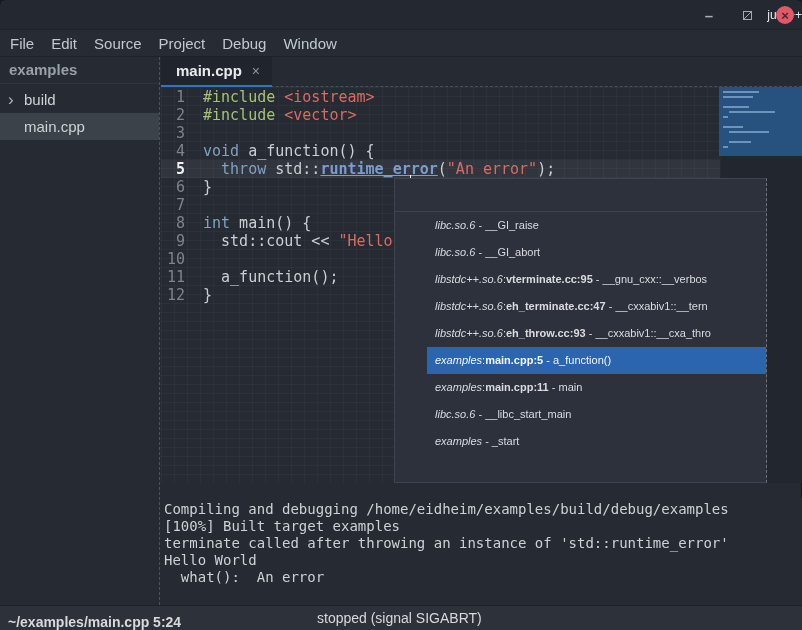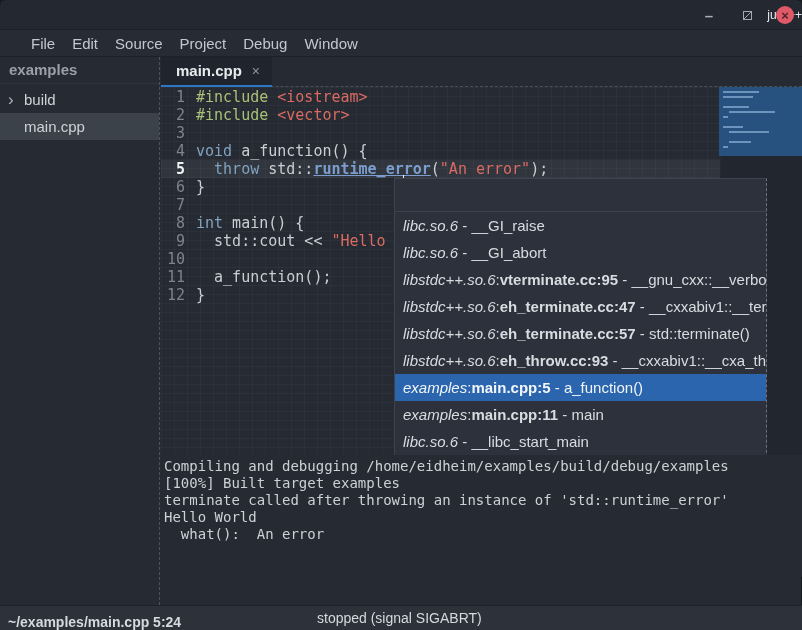--- a/index.html
+++ b/index.html
@@ -17,21 +17,21 @@
     color:var(--text_bright);font-size:12px;}
   .win-controls{position:absolute;right:8px;top:0;height:30px;display:flex;align-items:center;gap:20px;}
   .win-btn{width:18px;height:18px;display:flex;align-items:center;justify-content:center;
     color:#aab0b8;font-size:15px;cursor:default;}
   .win-btn.minimize{font-weight:bold;}
   .restore-box{width:9px;height:9px;border:1px solid #a3a9b1;
     background:linear-gradient(135deg,transparent 44%,#a3a9b1 44%,#a3a9b1 56%,transparent 56%);}
   .win-btn.close{background:var(--close_red);border-radius:50%;color:#4e242c;font-size:13px;font-weight:bold;}
   
   .menubar{position:absolute;left:0;top:30px;width:802px;height:27px;background:var(--bg_menubar);
-    display:flex;align-items:center;gap:17px;padding-left:31px;border-bottom:1px solid #1e2228;}
+    display:flex;align-items:center;gap:17px;padding-left:10px;border-bottom:1px solid #1e2228;}
   .menu-item{font-size:15px;color:#c1c8d0;}
   
   .sidebar{position:absolute;left:0;top:57px;width:160px;height:548px;background:var(--bg_sidebar);
     border-right:1px dashed #4d535b;}
   .sidebar-header{height:27px;line-height:26px;padding-left:9px;font-size:15px;font-weight:bold;
     color:var(--text_dim);border-bottom:1px solid #31363e;}
   .tree{padding-top:2px;}
   .tree-item{height:27px;line-height:27px;font-size:15px;color:#ced3d8;display:flex;align-items:center;padding-left:8px;}
   .tree-item.selected{background:#3c424a;}
   .expander{width:16px;color:#aeb4bb;font-size:17px;line-height:27px;}
@@ -48,44 +48,44 @@
   .textarea{position:absolute;left:0;top:0;width:559px;height:396px;
     background-image:
       linear-gradient(to right, rgba(150,162,184,0.055) 1px, transparent 1px),
       linear-gradient(to bottom, rgba(150,162,184,0.055) 1px, transparent 1px);
     background-size:13px 9px;}
   .current-line-highlight{position:absolute;left:0;top:73px;width:559px;height:18px;background:rgba(255,255,255,0.055);}
   .code-lines{position:absolute;left:0;top:1px;font-family:"DejaVu Sans Mono",monospace;font-size:15px;}
   .code-line{height:18px;line-height:18px;white-space:pre;}
   .gutter-num{display:inline-block;width:24px;text-align:right;color:var(--gutter);}
   .gutter-num.current{color:#eef1f4;font-weight:bold;}
-  .code-text{margin-left:11px;color:var(--text);}
+  .code-text{margin-left:18px;color:var(--text);}
   .pp{color:var(--green);}
   .str{color:var(--red);}
   .kw{color:var(--blue);}
   .type{color:var(--blue2);font-weight:bold;text-decoration:underline;}
   .cursor{display:inline-block;width:0;position:relative;}
   .cursor::after{content:"";position:absolute;left:-1px;top:1px;width:1.5px;height:15px;background:#f2f4f6;}
   
   .minimap{position:absolute;left:560px;top:0;width:81px;height:396px;background:var(--bg_minimap);}
   .minimap-box{position:absolute;left:-2px;top:0;width:84px;height:69px;background:var(--minimap_box);
     padding:4px 0 0 4px;}
   .mini-slot{height:5px;}
   .mini-bar{height:2px;background:rgba(165,202,238,0.55);}
   
   .popup{position:absolute;left:394px;top:178px;width:373px;height:305px;background:var(--bg_popup);
     border:1px solid var(--popup_border);border-right:1px dashed #6d737c;overflow:hidden;}
   .popup-search{height:33px;border-bottom:1px solid #3d434c;}
-  .popup-row{height:27px;line-height:27px;padding-left:8px;font-size:15px;color:#d8dce1;
-    white-space:nowrap;overflow:hidden;}
+  .popup-row{height:27px;line-height:27px;padding-left:8px;font-size:11px;color:#d8dce1;
+    white-space:nowrap;overflow:hidden;margin-left:32px;}
   .popup-row.selected{background:var(--selection);color:#f2f5f8;}
   .popup-row .mod{font-style:italic;}
   .popup-row .file{font-weight:bold;}
   
-  .terminal{position:absolute;left:161px;top:455px;width:641px;height:122px;background:var(--bg_terminal);
+  .terminal{position:absolute;left:161px;top:498px;width:641px;height:122px;background:var(--bg_terminal);
     padding:3px 0 0 3px;}
   .term-line{font-family:"DejaVu Sans Mono",monospace;font-size:14px;line-height:17px;color:#ccd1d6;white-space:pre;}
   
   .statusbar{position:absolute;left:0;top:605px;width:802px;height:25px;background:var(--bg_statusbar);
     border-top:1px solid #1e2228;font-size:14px;color:#d6d9dd;}
   .status-location{position:absolute;left:8px;top:4px;line-height:24px;font-weight:bold;}
   .status-debug{position:absolute;left:317px;top:0;line-height:24px;}
 </style>
 </head>
 <body>
@@ -192,21 +192,20 @@
     </div>
   </div>
 
   <div class="popup">
     <div class="popup-search"></div>
     <div class="popup-rows">
         <div class="popup-row"><span class="mod">libc.so.6</span><span> - </span><span class="func">__GI_raise</span></div>
         <div class="popup-row"><span class="mod">libc.so.6</span><span> - </span><span class="func">__GI_abort</span></div>
         <div class="popup-row"><span class="mod">libstdc++.so.6</span><span>:</span><span class="file">vterminate.cc:95</span><span> - </span><span class="func">__gnu_cxx::__verbos</span></div>
         <div class="popup-row"><span class="mod">libstdc++.so.6</span><span>:</span><span class="file">eh_terminate.cc:47</span><span> - </span><span class="func">__cxxabiv1::__tern</span></div>
-        <div class="popup-row"><span class="mod">libstdc++.so.6</span><span>:</span><span class="file">eh_terminate.cc:57</span><span> - </span><span class="func">std::terminate()</span></div>
         <div class="popup-row"><span class="mod">libstdc++.so.6</span><span>:</span><span class="file">eh_throw.cc:93</span><span> - </span><span class="func">__cxxabiv1::__cxa_thro</span></div>
         <div class="popup-row selected"><span class="mod">examples</span><span>:</span><span class="file">main.cpp:5</span><span> - </span><span class="func">a_function()</span></div>
         <div class="popup-row"><span class="mod">examples</span><span>:</span><span class="file">main.cpp:11</span><span> - </span><span class="func">main</span></div>
         <div class="popup-row"><span class="mod">libc.so.6</span><span> - </span><span class="func">__libc_start_main</span></div>
         <div class="popup-row"><span class="mod">examples</span><span> - </span><span class="func">_start</span></div>
       </div>
   </div>
 
   <div class="terminal">
       <div class="term-line">Compiling and debugging /home/eidheim/examples/build/debug/examples</div>

